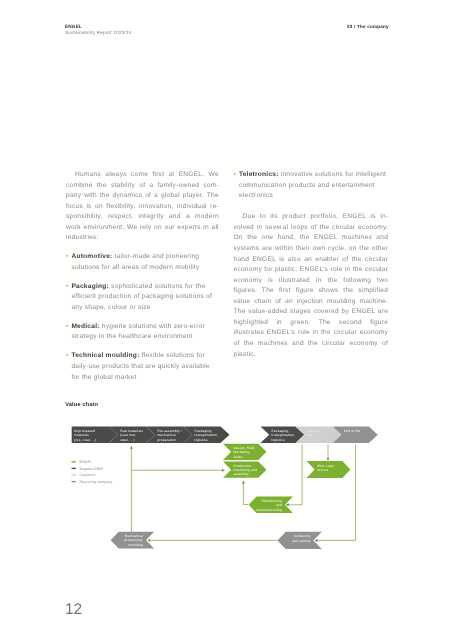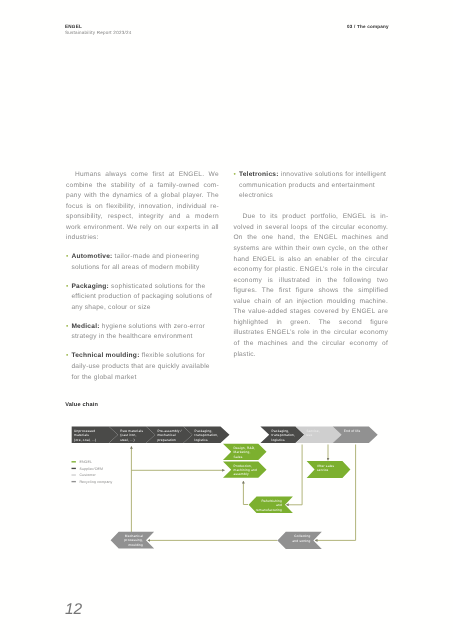--- a/index.html
+++ b/index.html
@@ -19,21 +19,21 @@
   .colR{left:233.5px;top:170px;width:154.6px;}
   .col p{margin:0;}
   .col p.indent{text-indent:9px;}
   .bl{position:relative;padding-left:5.4px;margin-top:8.4px;text-align:left;}
   .bl .bullet{position:absolute;left:0;top:0;color:#9cb84a;font-size:6.6px;line-height:10.56px;}
   .bl b{color:#3f3f3f;font-weight:bold;}
   .nofirstgap > .bl:first-child{margin-top:0;}
 
   .fig-title{position:absolute;left:65.2px;top:402.1px;font-size:5.6px;font-weight:bold;color:#2b2b2b;letter-spacing:.2px;}
 
-  .pno{position:absolute;left:64.9px;top:602.0px;font-size:15.5px;color:#757575;letter-spacing:.1px;line-height:15.5px;font-style:italic;}
+  .pno{position:absolute;left:64.9px;top:602.0px;font-size:15.5px;color:#757575;letter-spacing:.1px;line-height:15.5px;}
 
   svg{display:block;}
   .figsvg{position:absolute;left:0;top:0;}
   .figsvg text{font-family:"Liberation Sans",sans-serif;-webkit-font-smoothing:antialiased;paint-order:stroke;}
   .figsvg{shape-rendering:geometricPrecision;text-rendering:geometricPrecision;-webkit-font-smoothing:antialiased;}
 </style>
 </head>
 <body>
 
 <div class="page">

